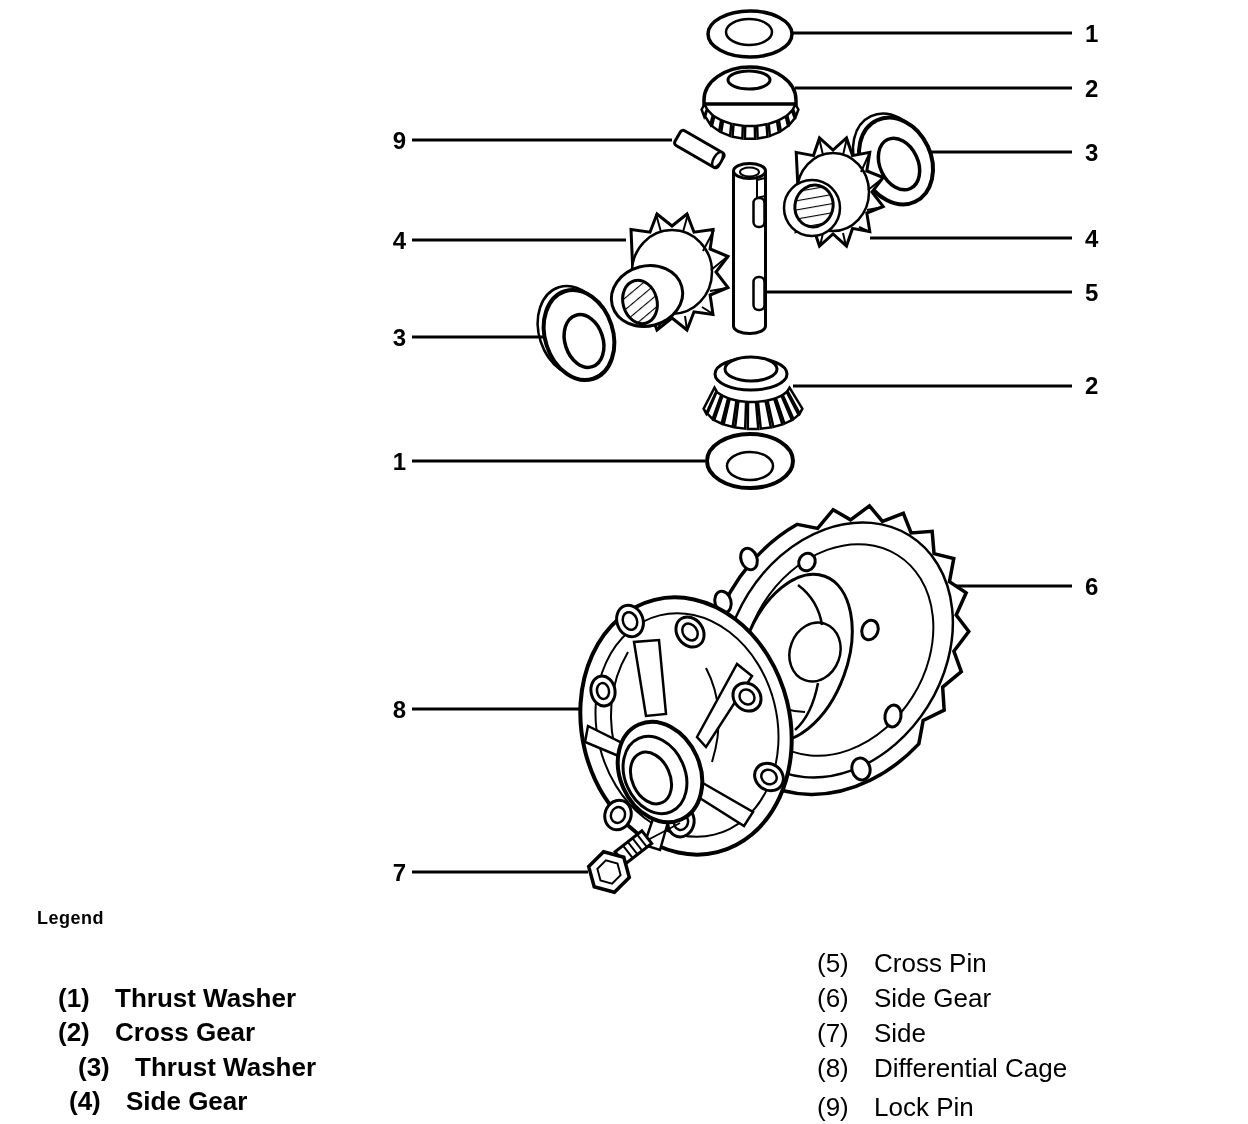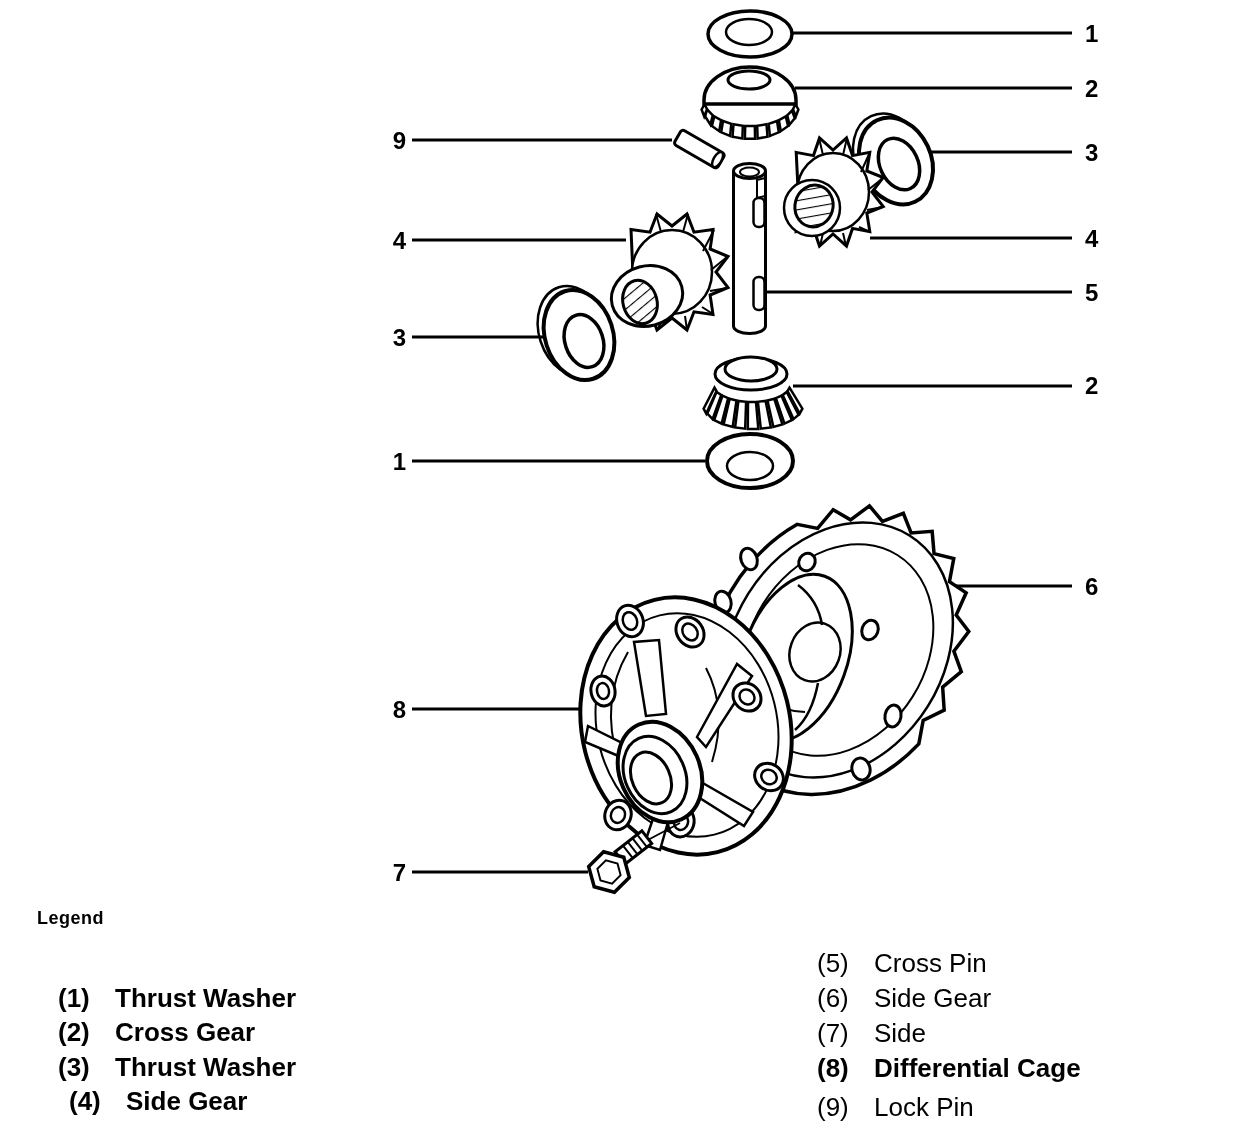--- a/index.html
+++ b/index.html
@@ -22,23 +22,23 @@
   .legend { position: absolute; left: 0; top: 0; width: 100%; height: 100%; pointer-events: none; }
   .legend-title {
     position: absolute; left: 37px; top: 908px;
     font-size: 18px; font-weight: 700; letter-spacing: 0.5px;
   }
   .legend-row { position: absolute; font-size: 26px; white-space: nowrap; }
   .legend-row .num { display: inline-block; width: 57px; }
   .col-left .legend-row { left: 58px; font-weight: bold; }
   .col-right .legend-row { left: 817px; }
   .col-left .r0 { top: 983px; } .col-left .r1 { top: 1017px; }
-  .col-left .r2 { top: 1052px; } .col-left .r3 { top: 1086px; margin-left: 11px; }
+  .col-left .r2 { top: 1052px; margin-left: 20px; } .col-left .r3 { top: 1086px; margin-left: 11px; }
   .col-right .r0 { top: 948px; } .col-right .r1 { top: 983px; }
-  .col-right .r2 { top: 1018px; } .col-right .r3 { top: 1053px; font-weight: bold; }
+  .col-right .r2 { top: 1018px; } .col-right .r3 { top: 1053px; }
   .col-right .r4 { top: 1092px; }
 </style>
 </head>
 <body>
 
 <div class="page">
 
 <svg class="diagram-svg" width="1248" height="1124" viewBox="0 0 1248 1124" xmlns="http://www.w3.org/2000/svg">
   <defs>
     <pattern id="sp" width="9" height="9" patternUnits="userSpaceOnUse" patternTransform="rotate(65)">

